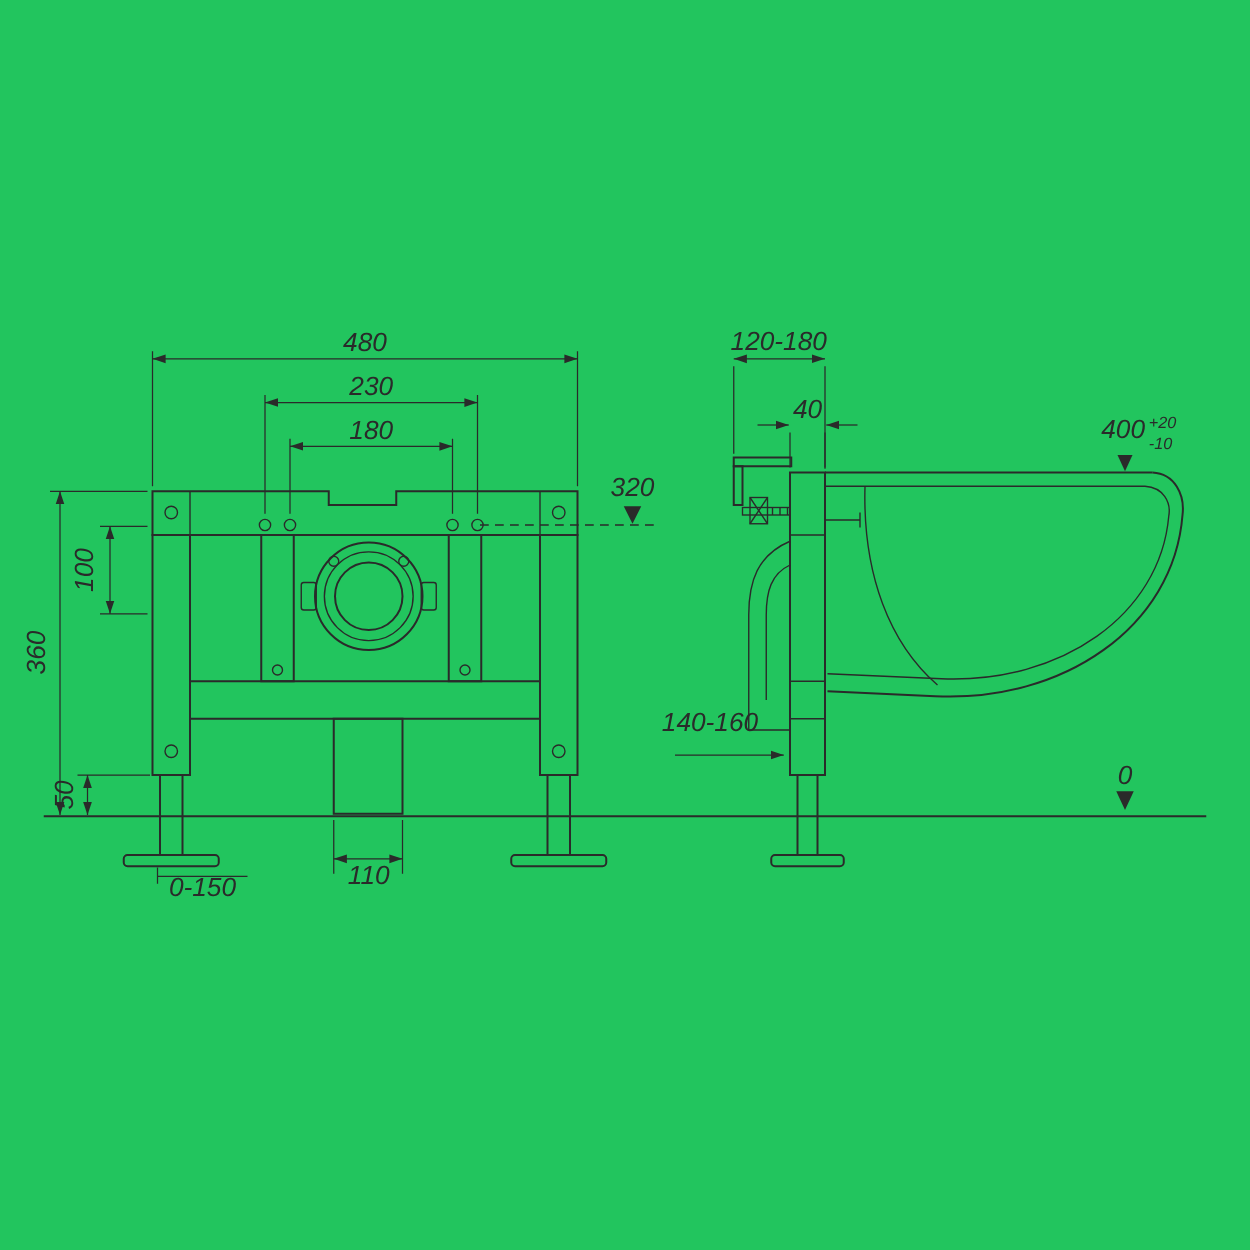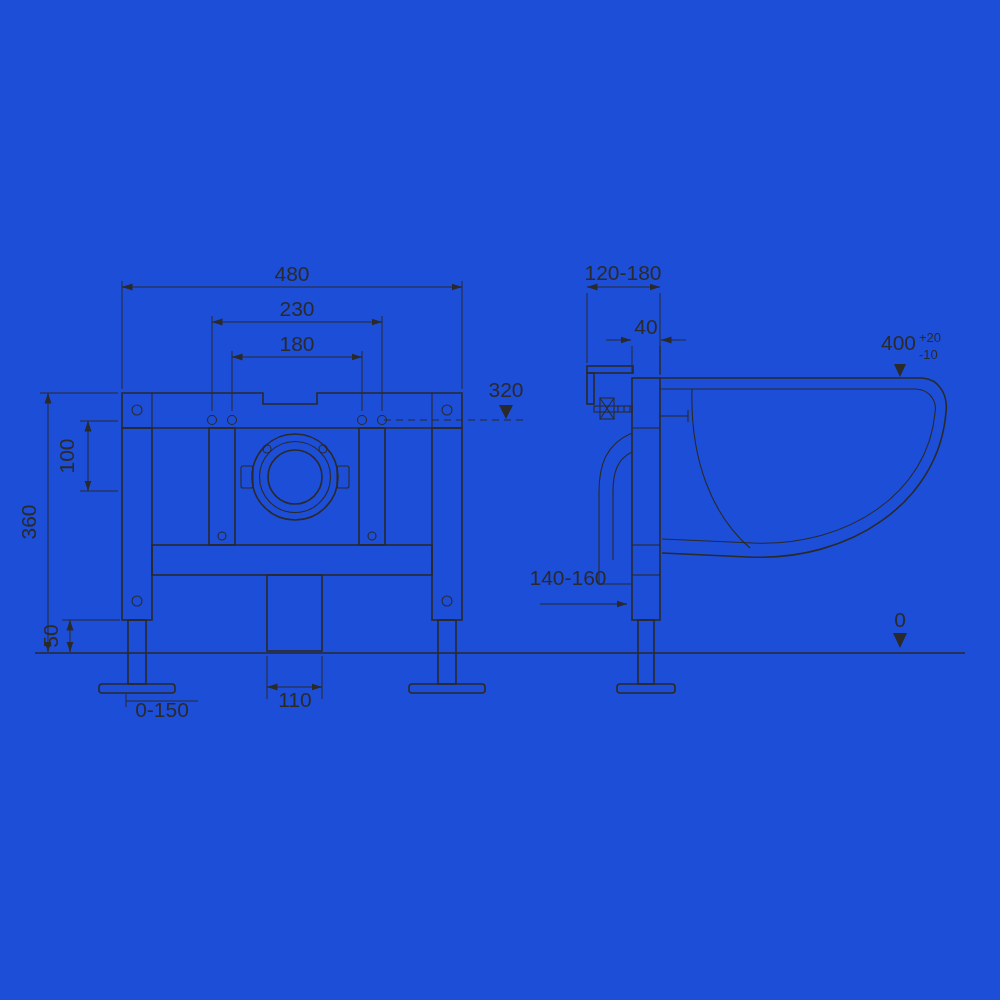--- a/index.html
+++ b/index.html
@@ -1,17 +1,17 @@
 <!DOCTYPE html>
 <html><head>
 <meta charset="utf-8">
 <title>Technical Drawing</title>
 <style>
   html,body{margin:0;padding:0;background:#ffffff;}
-  .canvas{width:1000px;height:1000px;position:relative;background:#1d4ed8;overflow:hidden;}
+  .canvas{width:1000px;height:1000px;position:relative;background:#22c55e;overflow:hidden;font-style:italic;}
   svg{position:absolute;left:0;top:0;}
   svg .o{fill:none;stroke-width:1.6;}
   svg .t{fill:none;stroke-width:1.1;}
   svg .dim{fill:none;stroke-width:1;}
   svg .darr{marker-start:url(#as);marker-end:url(#ae);}
   svg .earr{marker-end:url(#ae);}
   svg text{font-family:"Liberation Sans", sans-serif;}
   svg .dimtxt{font-size:21px;}
   svg .toltxt{font-size:13px;}
 </style>

